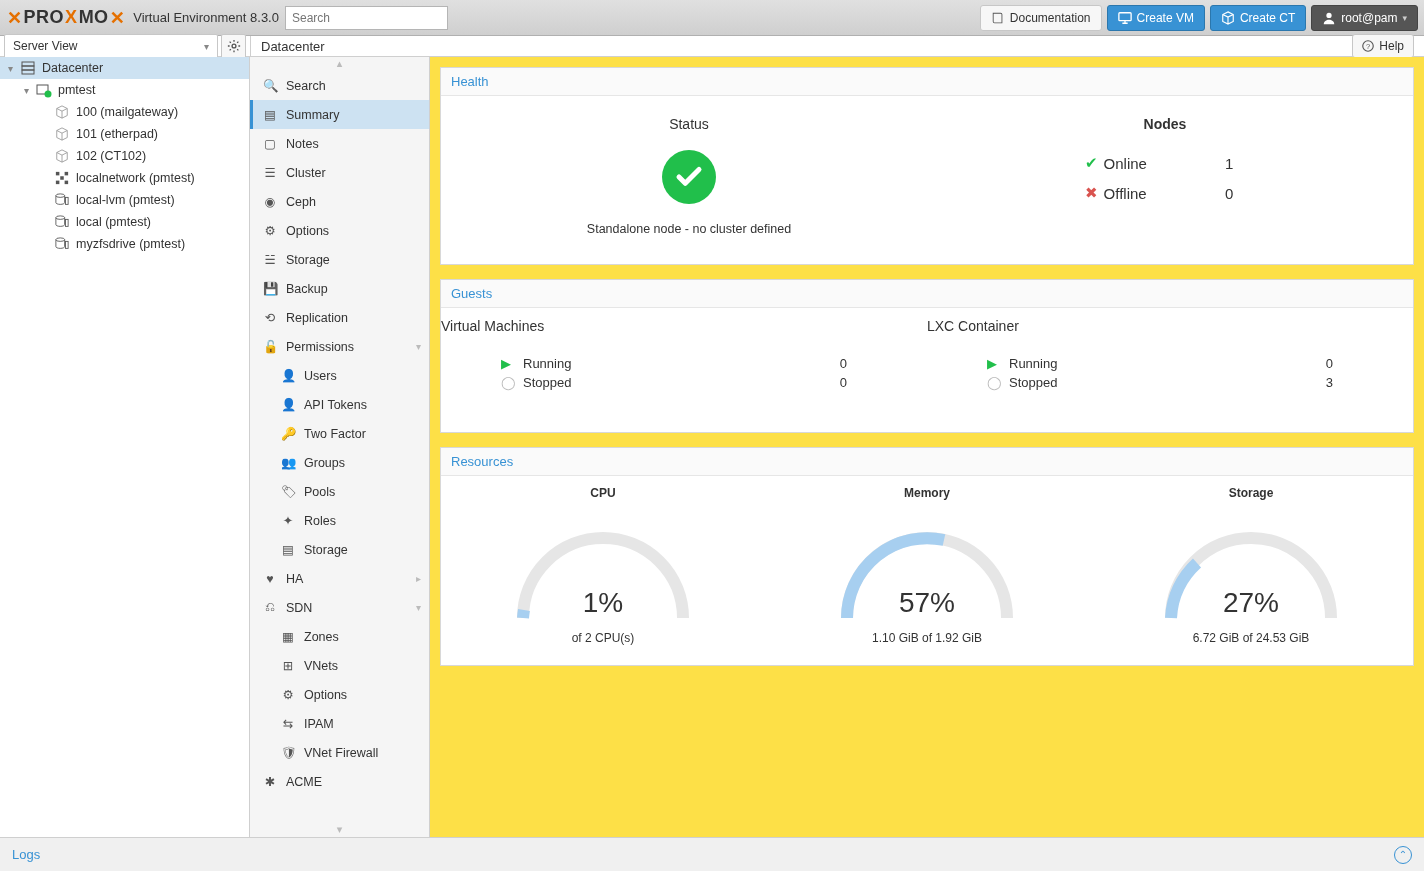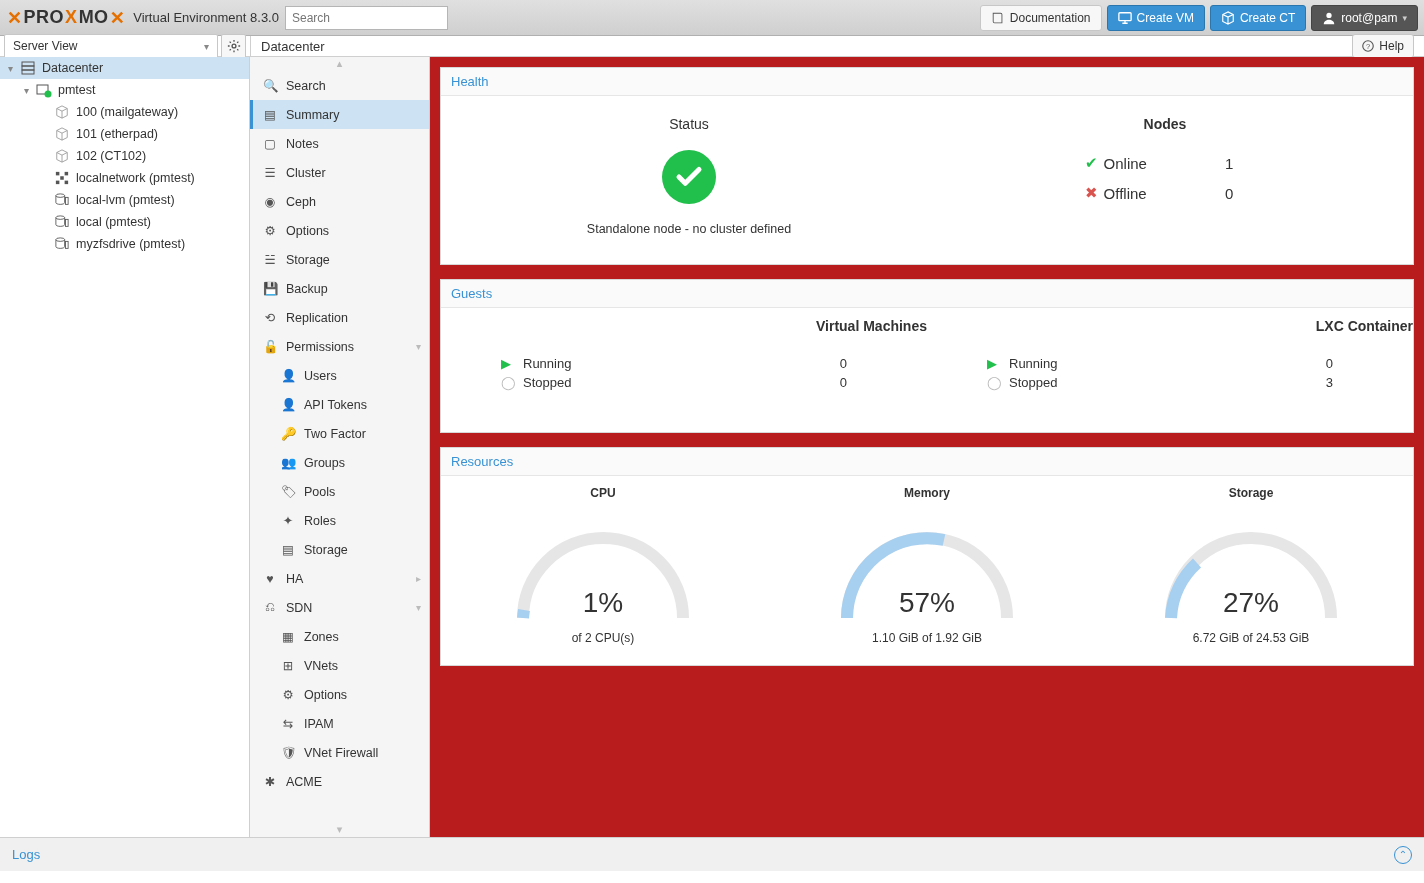--- a/index.html
+++ b/index.html
@@ -167,21 +167,21 @@
 }
 .submenu-item.sub { padding-left: 28px; }
 .submenu-item.selected { background: #cde2f2; border-left: 3px solid #3892d4; }
 .submenu-item .caret-right { margin-left:auto; margin-right:8px; color:#bbb; font-size:10px;}
 .submenu-item .caret-down { margin-left:auto; margin-right:8px; color:#bbb; font-size:10px;}
 .submenu-icon { width:14px; text-align:center; color:#555;}
 
 
 .content {
   flex: 1;
-  background: #b91c1c;
+  background: #fde047;
   overflow-y: auto;
   padding: 10px;
 }
 .panel {
   background: #fff;
   border: 1px solid #d8d8d8;
   margin-bottom: 14px;
 }
 .panel-header {
   padding: 6px 10px;
@@ -208,21 +208,21 @@
 .health-nodes h3 { font-size: 14px; font-weight: bold; margin-bottom: 22px;}
 .node-row { display:flex; justify-content:center; gap: 60px; font-size: 15px; margin-bottom: 12px; align-items:center;}
 .node-label { display:flex; align-items:center; gap:6px; width: 80px;}
 .node-count { width: 20px; text-align:left; }
 .ic-green { color:#21bf4b; }
 .ic-red { color:#d9534f; }
 .ic-grey { color:#bbb; }
 
 .guests-body { display:flex; padding: 10px 0 40px 0;}
 .guest-col { flex:1; }
-.guest-col h3 { text-align:right; font-size:14px; font-weight:bold; margin-bottom:20px;}
+.guest-col h3 { text-align:left; font-size:14px; font-weight:normal; margin-bottom:20px;}
 .guest-row { display:flex; padding: 2px 80px 2px 60px; font-size:13px; align-items:center;}
 .guest-row .gicon { width:16px; margin-right:6px;}
 .guest-row .glabel { flex:1; }
 .guest-row .gcount { width:30px; text-align:right; }
 
 .resources-body { display:flex; padding: 10px 0 20px 0;}
 .res-col { flex:1; text-align:center; }
 .res-col h3 { font-size:12px; font-weight:bold; margin-bottom: 18px;}
 .gauge-wrap { position:relative; width: 190px; height: 105px; margin: 0 auto 8px auto; }
 .gauge-pct { font-size: 28px; font-weight: normal; position:absolute; bottom:4px; left:0; right:0;}

